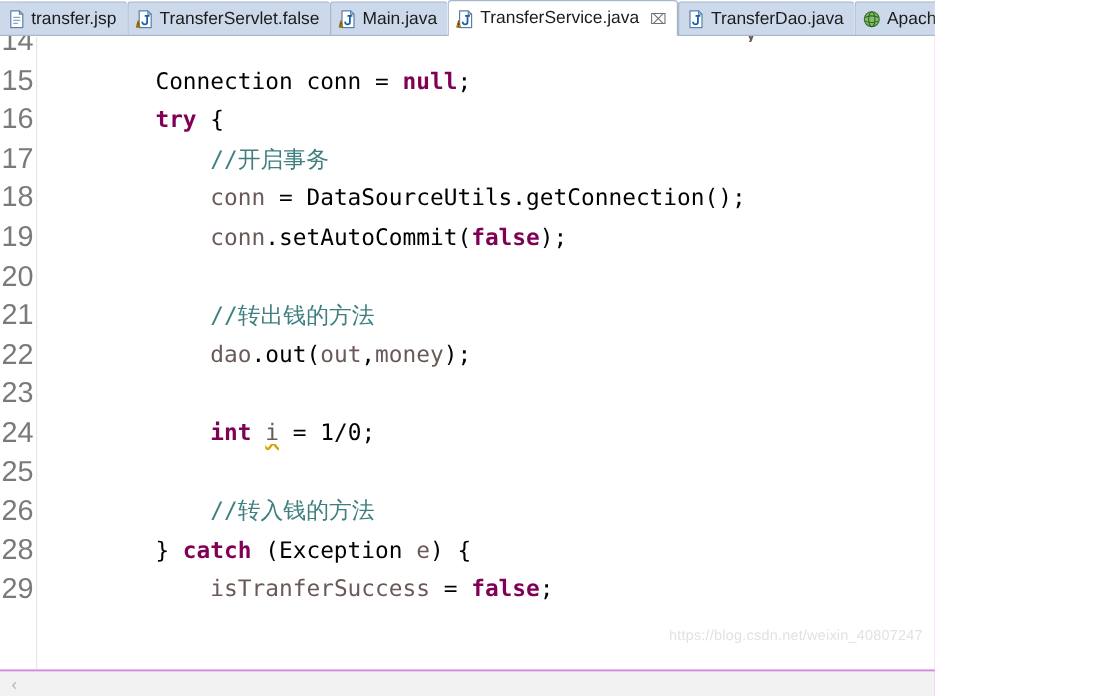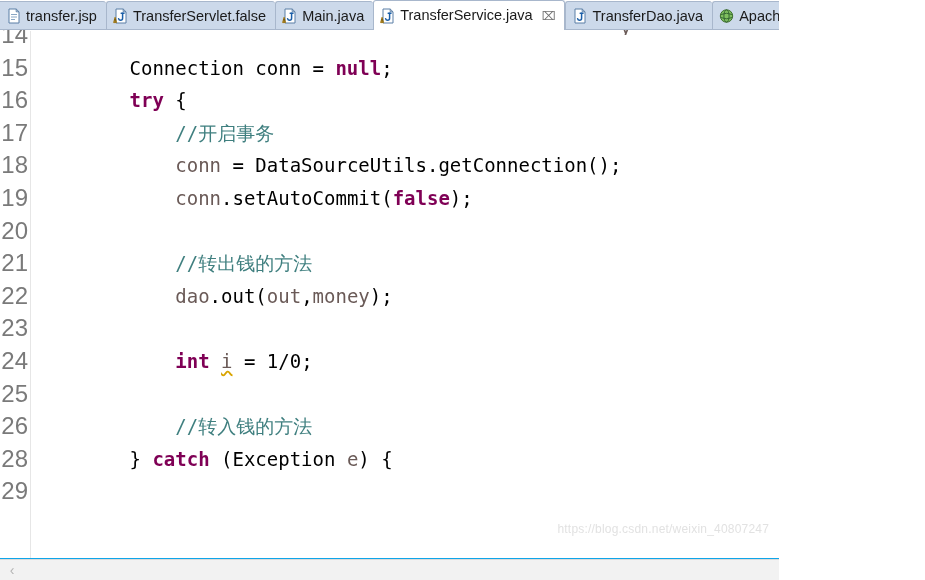--- a/index.html
+++ b/index.html
@@ -13,21 +13,21 @@
     overflow: hidden;
     font-family: "Liberation Sans", sans-serif;
     -webkit-font-smoothing: antialiased;
   }
 
   
   #editor-window {
     position: relative;
     width: 779px;
     height: 580px;
-    background: #0ea5e9;
+    background: #d946ef;
     box-sizing: border-box;
   }
 
   
   #tab-bar {
     position: relative;
     height: 30px;
     background: #ffffff;
     display: flex;
     align-items: flex-end;
@@ -319,21 +319,21 @@
         <div class="code-line"><div class="lineno">18</div><div class="linetext"><span class="t-plain">            </span><span class="t-var">conn</span><span class="t-plain"> = DataSourceUtils.</span><span class="t-static">getConnection</span><span class="t-plain">();</span></div></div>
         <div class="code-line"><div class="lineno">19</div><div class="linetext"><span class="t-plain">            </span><span class="t-var">conn</span><span class="t-plain">.setAutoCommit(</span><span class="t-kw">false</span><span class="t-plain">);</span></div></div>
         <div class="code-line"><div class="lineno">20</div><div class="linetext"></div></div>
         <div class="code-line"><div class="lineno">21</div><div class="linetext"><span class="t-cmt">            //转出钱的方法</span></div></div>
         <div class="code-line"><div class="lineno">22</div><div class="linetext"><span class="t-plain">            </span><span class="t-var">dao</span><span class="t-plain">.out(</span><span class="t-var">out</span><span class="t-plain">,</span><span class="t-var">money</span><span class="t-plain">);</span></div></div>
         <div class="code-line"><div class="lineno">23</div><div class="linetext"></div></div>
         <div class="code-line"><div class="lineno">24</div><div class="linetext"><span class="t-plain">            </span><span class="t-kw">int</span><span class="t-plain"> </span><span class="t-warn">i</span><span class="t-plain"> = 1/0;</span></div></div>
         <div class="code-line"><div class="lineno">25</div><div class="linetext"></div></div>
         <div class="code-line"><div class="lineno">26</div><div class="linetext"><span class="t-cmt">            //转入钱的方法</span></div></div>
         <div class="code-line"><div class="lineno">28</div><div class="linetext"><span class="t-plain">        } </span><span class="t-kw">catch</span><span class="t-plain"> (Exception </span><span class="t-var">e</span><span class="t-plain">) {</span></div></div>
-        <div class="code-line"><div class="lineno">29</div></div>
+        <div class="code-line"><div class="lineno">29</div><div class="linetext"><span class="t-plain">            </span><span class="t-var">isTranferSuccess</span><span class="t-plain"> = </span><span class="t-kw">false</span><span class="t-plain">;</span></div></div>
       </div>
 
     <div id="watermark">https://blog.csdn.net/weixin_40807247</div>
   </div>
 
   <div id="h-scrollbar">
     <div id="scroll-left-btn">‹</div>
     <div id="scroll-track"></div>
   </div>
 

